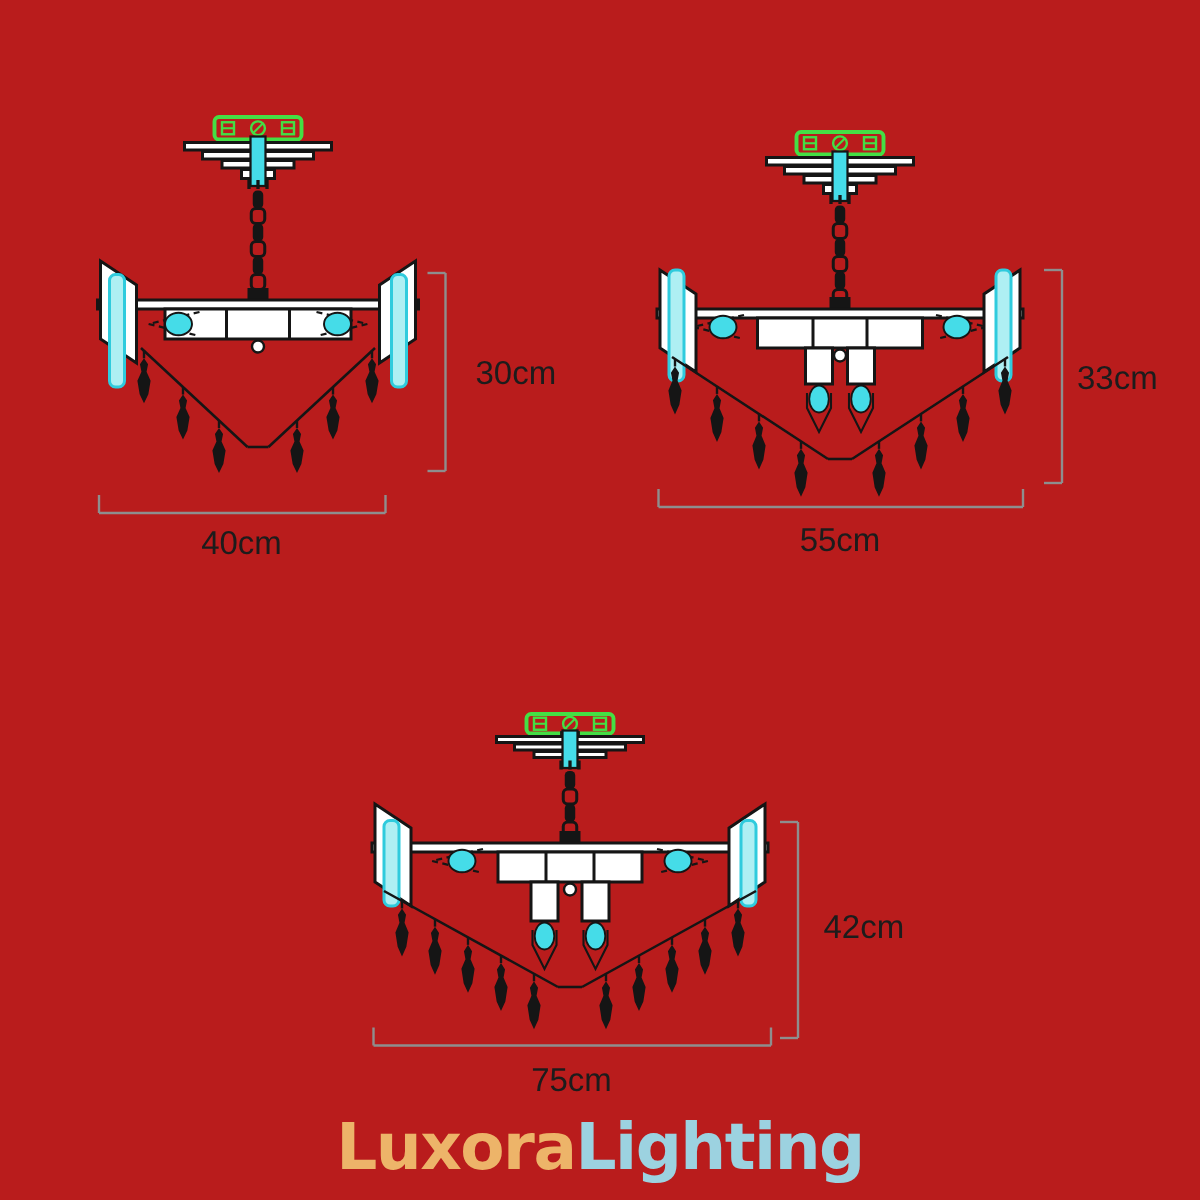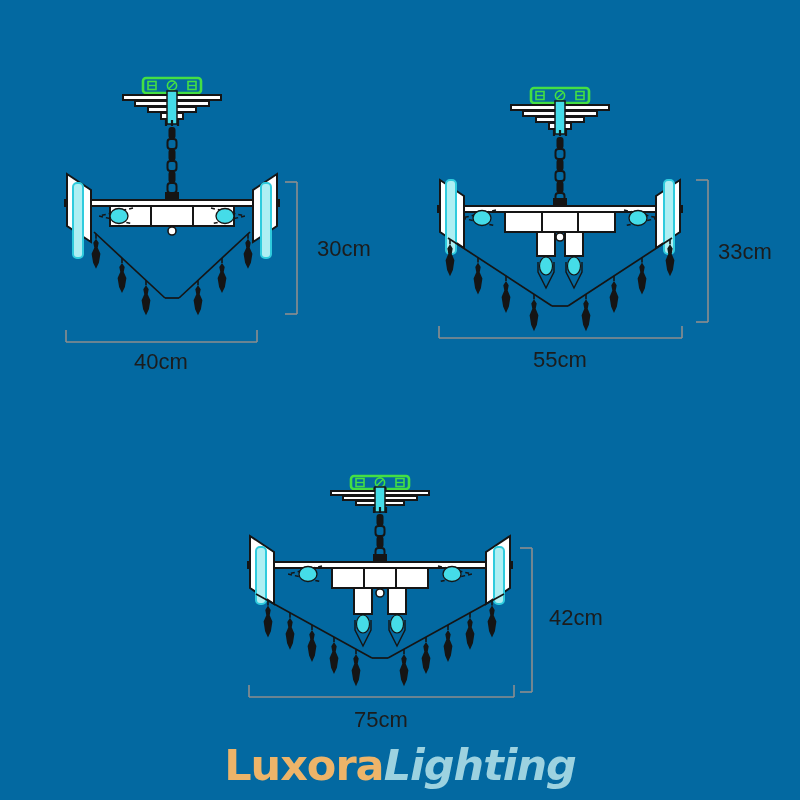--- a/index.html
+++ b/index.html
@@ -1,32 +1,32 @@
 <!DOCTYPE html>
 <html style="--logo1: #EDB469; --logo2: #9CD2E0; --c-label: #1c1c1c;"><head>
 <meta charset="utf-8">
 <style>
   html,body { margin:0; padding:0; background:#ffffff; }
   .stage {
-    position:relative; width:800px; height:800px; background:#0369a1;
+    position:relative; width:800px; height:800px; background:#b91c1c;
     font-family:"Liberation Sans", sans-serif; overflow:hidden;
   }
   svg { position:absolute; left:0; top:0; }
   text.dim-label {
     font-family:"Liberation Sans", sans-serif;
     font-size:22px; fill:var(--c-label,#1c1c1c);
   }
   text.mid { text-anchor:middle; }
   .logo {
     position:absolute; top:742px; left:0; width:800px; text-align:center;
     font-family:"DejaVu Sans", sans-serif; font-weight:bold; font-size:43px;
     letter-spacing:-1px; line-height:1.1; user-select:none;
   }
   .logo .l1 { color:var(--logo1,#EDB469);margin-top:43px; }
-  .logo .l2 { color:var(--logo2,#9CD2E0);font-style:italic; }
+  .logo .l2 { color:var(--logo2,#9CD2E0); }
 </style>
 </head>
 <body style="background: rgb(255, 255, 255);">
 
 <div class="stage">
   <svg id="scene" width="800" height="800" viewBox="0 0 800 800">
     <g id="ch-0">
         <g>
           <rect x="143" y="78" width="58" height="15" rx="3" fill="none" stroke="#44DF44" stroke-width="2.6"></rect>
           <rect x="148" y="81.5" width="8" height="8" fill="none" stroke="#44DF44" stroke-width="1.6"></rect>

